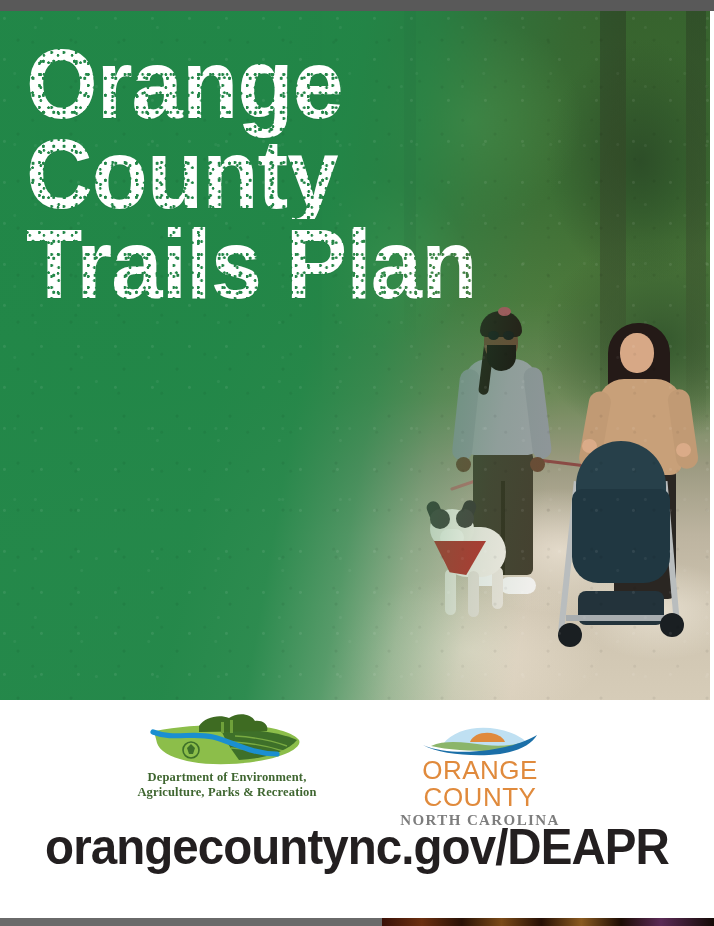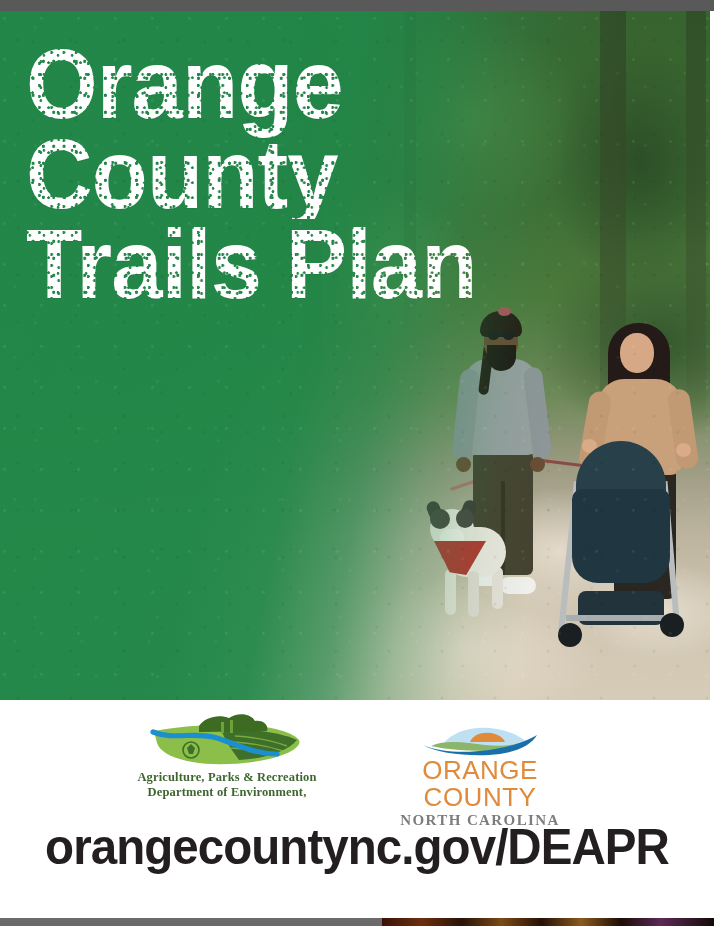--- a/index.html
+++ b/index.html
@@ -435,22 +435,22 @@
           <path d="M52 16 C58 7 72 4 82 8 C90 2 104 3 108 11
                    C116 10 122 15 120 21 L52 22 Z" fill="#3E6B22"></path>
           <rect x="74" y="12" width="3" height="11" fill="#6FA03A"></rect>
           <rect x="83" y="10" width="3" height="13" fill="#6FA03A"></rect>
 
           <path d="M6 22 C26 30 46 22 66 27 C86 32 104 44 130 44" stroke="#1B8FD0" stroke-width="5.2" fill="none" stroke-linecap="round"></path>
 
           <circle cx="44" cy="40" r="8" fill="#8CBE4A" stroke="#3E7029" stroke-width="1.6"></circle>
           <path d="M44 34 L48 38 L46 44 L42 44 L40 38 Z" fill="#3E7029"></path>
         </svg>
+        <span class="caption">Department of Environment,</span>
         <span class="caption">Agriculture, Parks &amp; Recreation</span>
-        <span class="caption">Department of Environment,</span>
       </div>
 
       <div class="oc">
         <svg class="mark" width="130" height="34" viewBox="0 0 130 34">
 
           <path d="M28 22 C38 8 62 3 82 7 C98 10 108 16 112 21
                    C96 24 62 26 44 25 C36 24 31 23 28 22 Z" fill="#BFE0F2"></path>
 
           <path d="M55 20 C58 12 70 9 80 12 C86 14 89 17 90 20 Z" fill="#E08A3C"></path>
 

